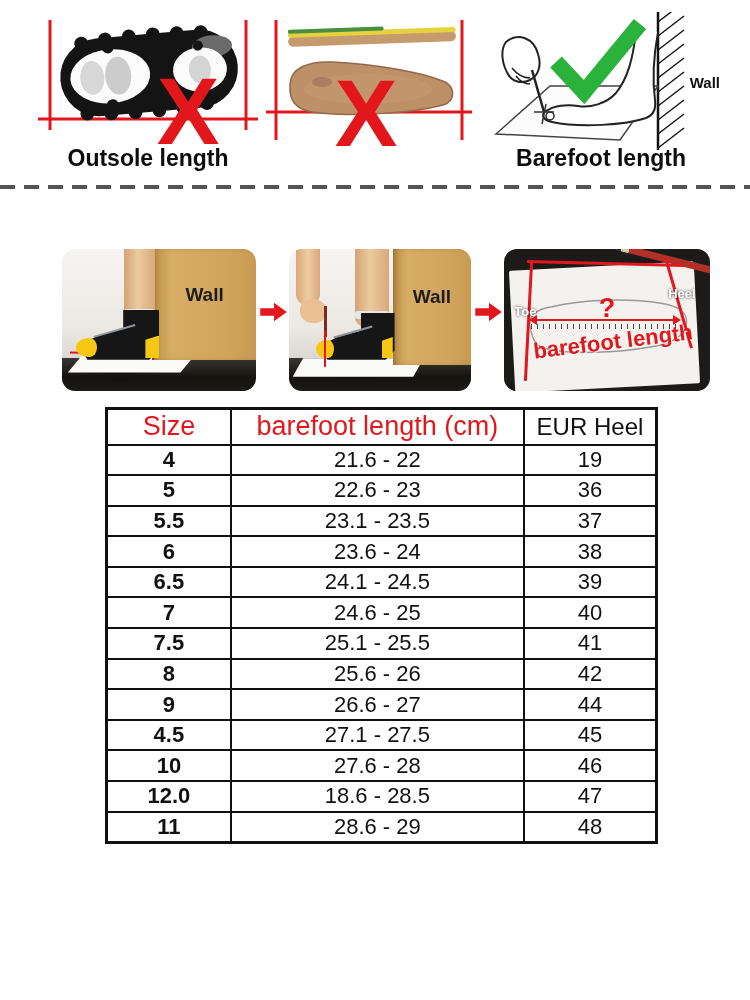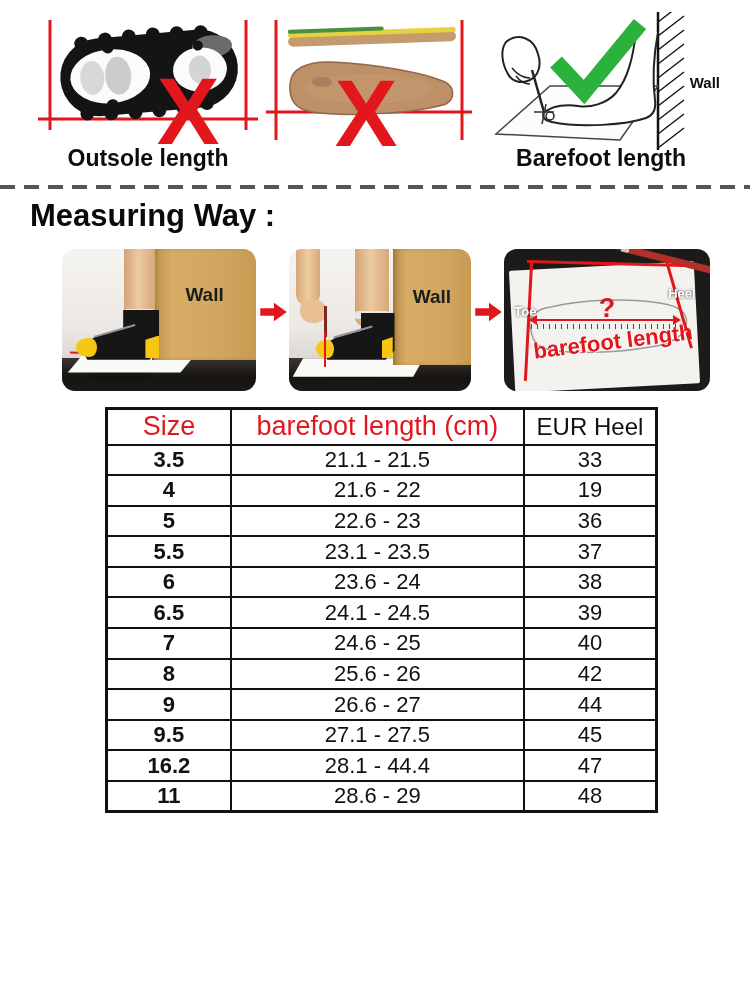--- a/index.html
+++ b/index.html
@@ -228,21 +228,20 @@
         <line x1="44" y1="58" x2="56" y2="100" stroke="#222" stroke-width="2.5"></line>
         <line x1="46" y1="100" x2="66" y2="100" stroke="#333" stroke-width="1.5"></line>
         <line x1="58" y1="92" x2="54" y2="112" stroke="#333" stroke-width="1.5"></line>
       </g>
     </svg>
     <span class="wall-label-top">Wall</span>
     <figcaption>Barefoot length</figcaption>
   </figure>
 
   <div class="divider"></div>
-  <h2 class="measuring-heading">Measuring Way :</h2>
 
   <div class="photo p1">
     <div class="ph-bg"></div>
     <div class="ph-floor"></div>
     <div class="ph-shadow"></div>
     <div class="ph-paper"></div>
     <div class="ph-redline rl-paper"></div>
     <div class="ph-box">
       <span class="ph-wall-label">Wall</span>
     </div>
@@ -314,25 +313,20 @@
       </colgroup>
       <thead>
         <tr>
           <th class="th-red">Size</th>
           <th class="th-red">barefoot length (cm)</th>
           <th class="th-dark">EUR Heel</th>
         </tr>
       </thead>
       <tbody>
           <tr>
-            <td class="c-size">3.5</td>
-            <td class="c-mid">21.1 - 21.5</td>
-            <td class="c-eur">33</td>
-          </tr>
-          <tr>
             <td class="c-size">4</td>
             <td class="c-mid">21.6 - 22</td>
             <td class="c-eur">19</td>
           </tr>
           <tr>
             <td class="c-size">5</td>
             <td class="c-mid">22.6 - 23</td>
             <td class="c-eur">36</td>
           </tr>
           <tr>
@@ -349,37 +343,47 @@
             <td class="c-size">6.5</td>
             <td class="c-mid">24.1 - 24.5</td>
             <td class="c-eur">39</td>
           </tr>
           <tr>
             <td class="c-size">7</td>
             <td class="c-mid">24.6 - 25</td>
             <td class="c-eur">40</td>
           </tr>
           <tr>
+            <td class="c-size">7.5</td>
+            <td class="c-mid">25.1 - 25.5</td>
+            <td class="c-eur">41</td>
+          </tr>
+          <tr>
             <td class="c-size">8</td>
             <td class="c-mid">25.6 - 26</td>
             <td class="c-eur">42</td>
           </tr>
           <tr>
             <td class="c-size">9</td>
             <td class="c-mid">26.6 - 27</td>
             <td class="c-eur">44</td>
           </tr>
           <tr>
-            <td class="c-size">9.5</td>
+            <td class="c-size">4.5</td>
             <td class="c-mid">27.1 - 27.5</td>
             <td class="c-eur">45</td>
           </tr>
           <tr>
-            <td class="c-size">16.2</td>
-            <td class="c-mid">28.1 - 44.4</td>
+            <td class="c-size">10</td>
+            <td class="c-mid">27.6 - 28</td>
+            <td class="c-eur">46</td>
+          </tr>
+          <tr>
+            <td class="c-size">12.0</td>
+            <td class="c-mid">18.6 - 28.5</td>
             <td class="c-eur">47</td>
           </tr>
           <tr>
             <td class="c-size">11</td>
             <td class="c-mid">28.6 - 29</td>
             <td class="c-eur">48</td>
           </tr>
         </tbody>
     </table>
   </div>

